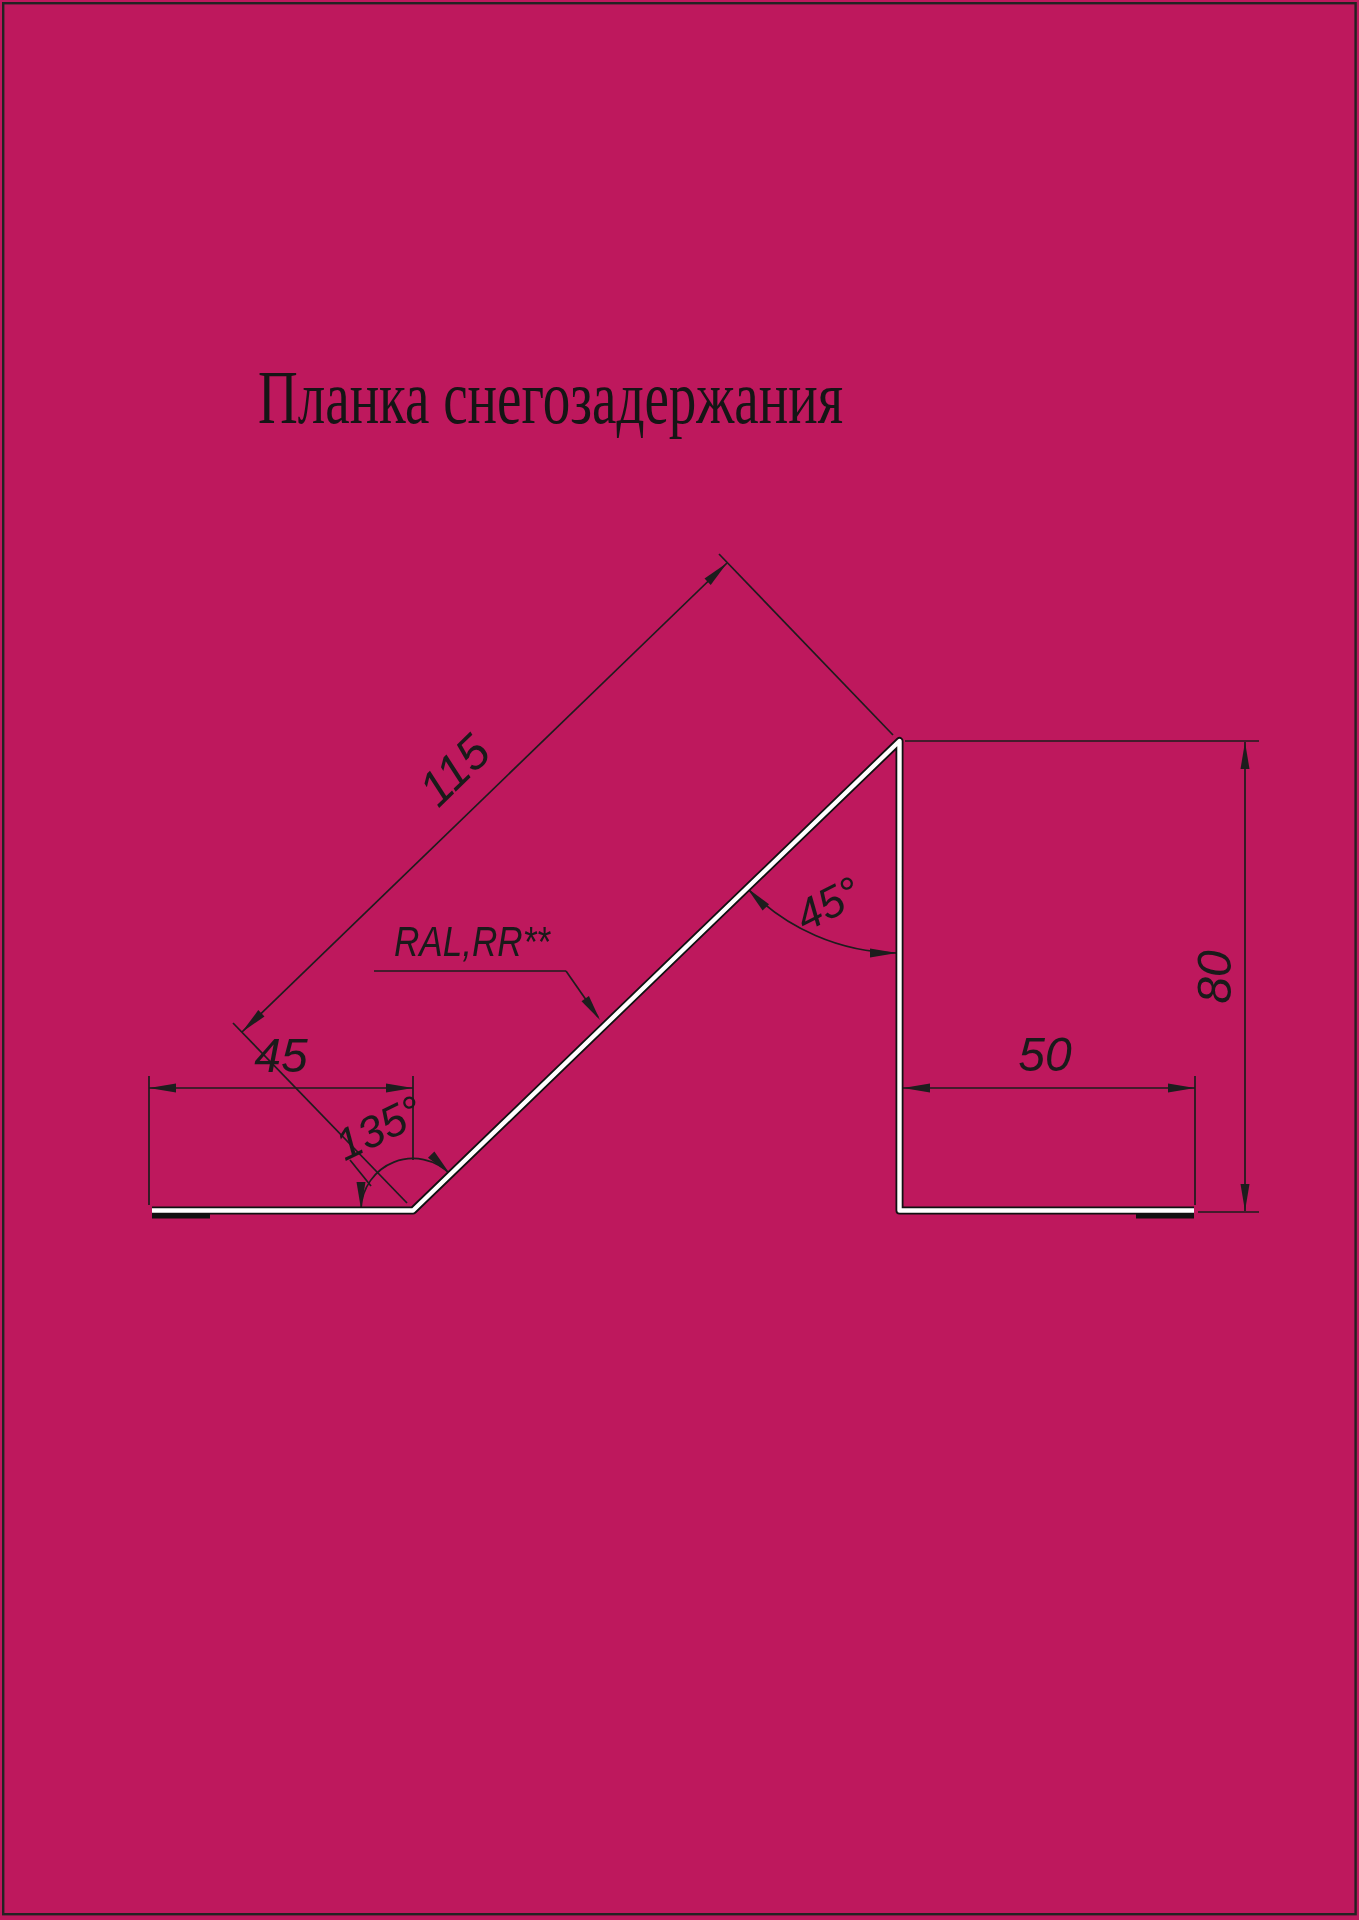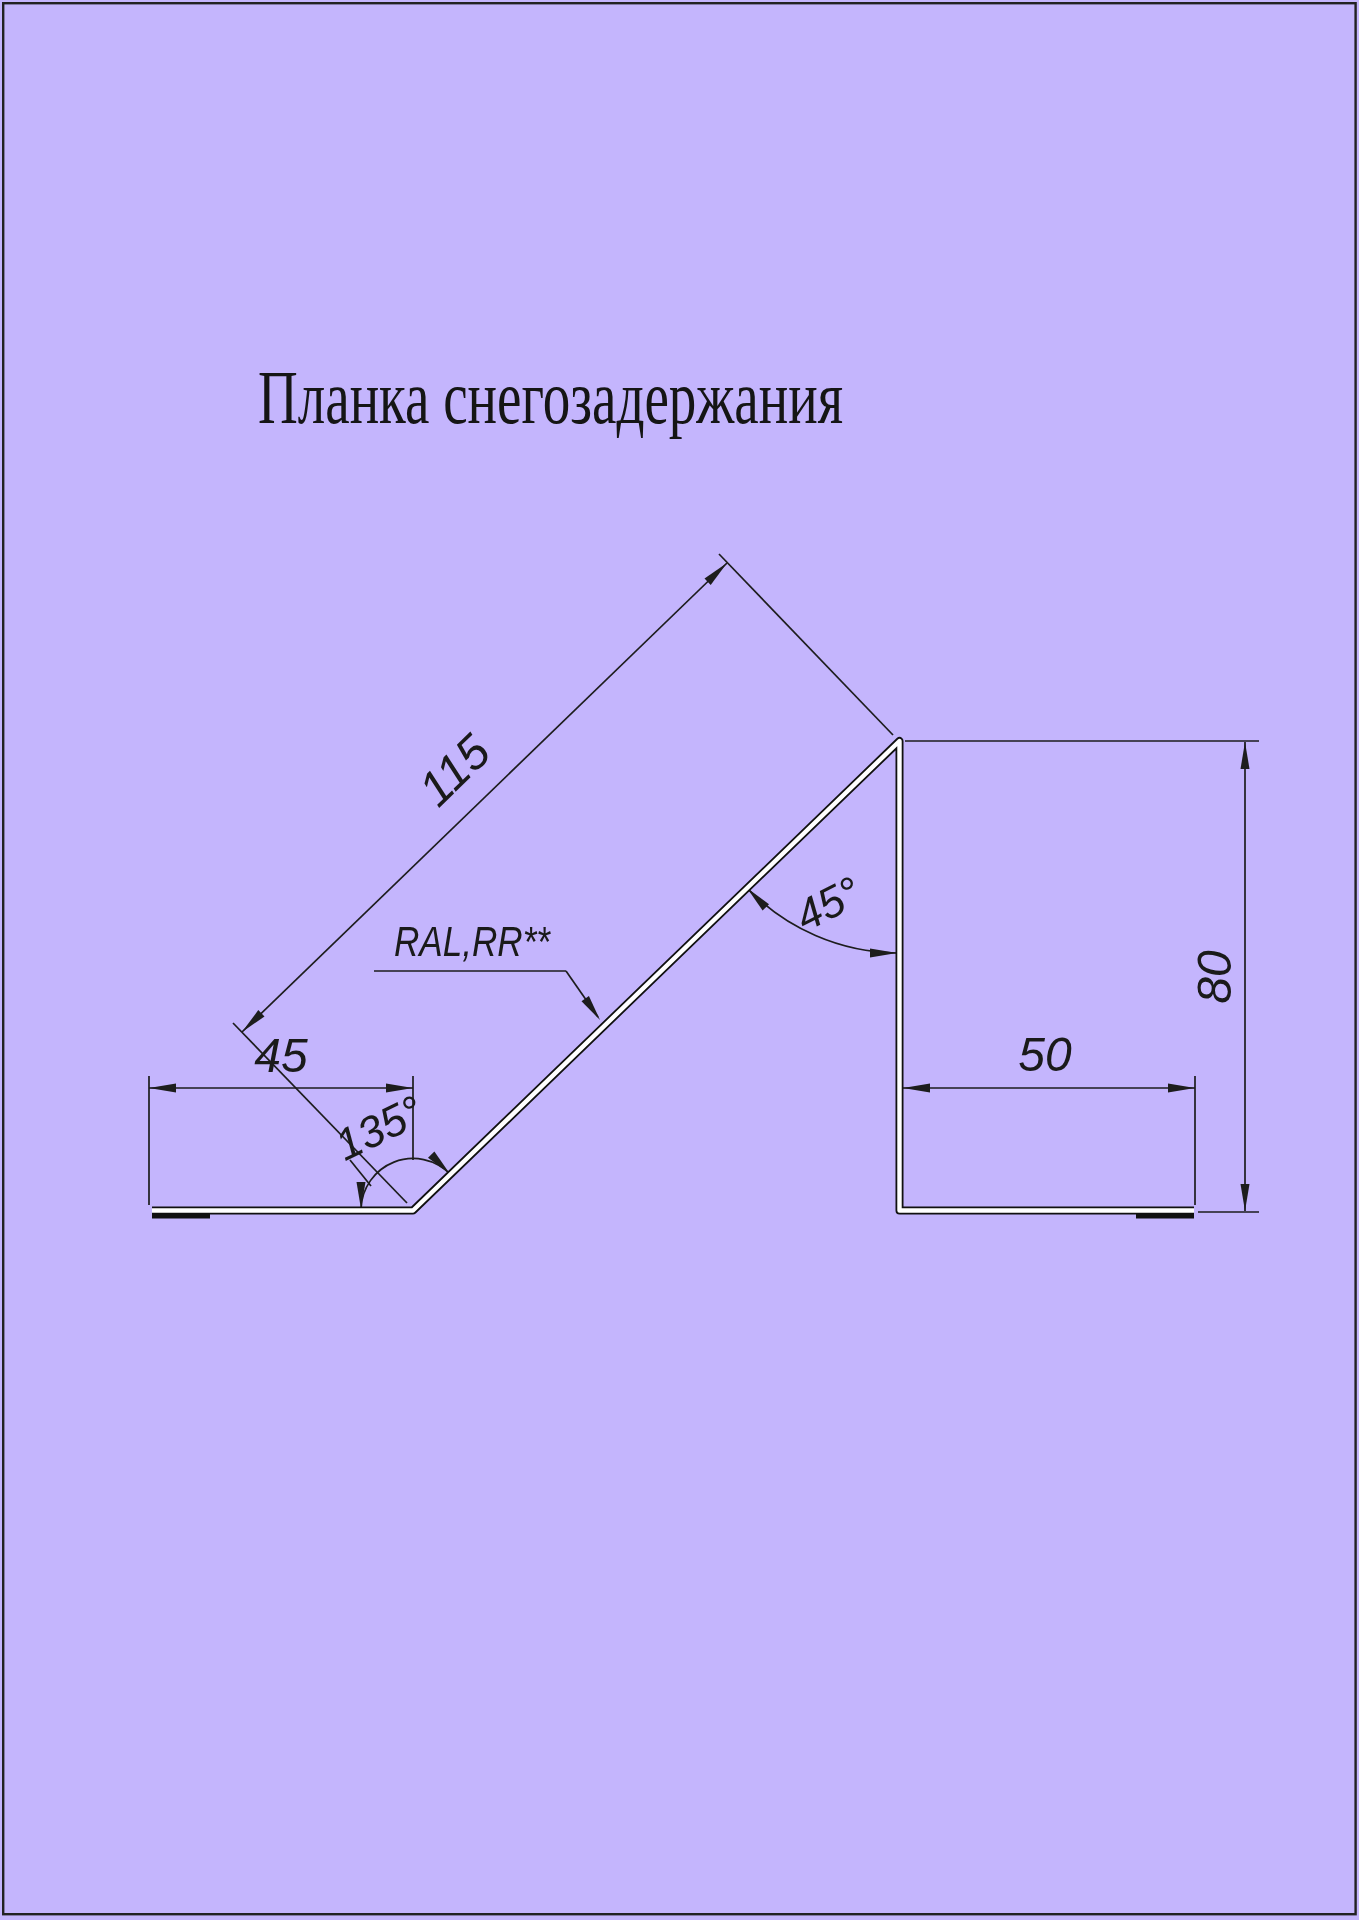--- a/index.html
+++ b/index.html
@@ -5,21 +5,21 @@
   html, body {
     margin: 0;
     padding: 0;
     background: #e8e8e8;
   }
   .page {
     position: relative;
     width: 1359px;
     height: 1920px;
     margin: 0 auto;
-    background: #c4b5fd;
+    background: #be185d;
     overflow: hidden;
   }
   svg.drawing {
     position: absolute;
     left: 0;
     top: 0;
   }
   .title-text {
     font-family: "Liberation Serif", serif;
     font-size: 76px;

